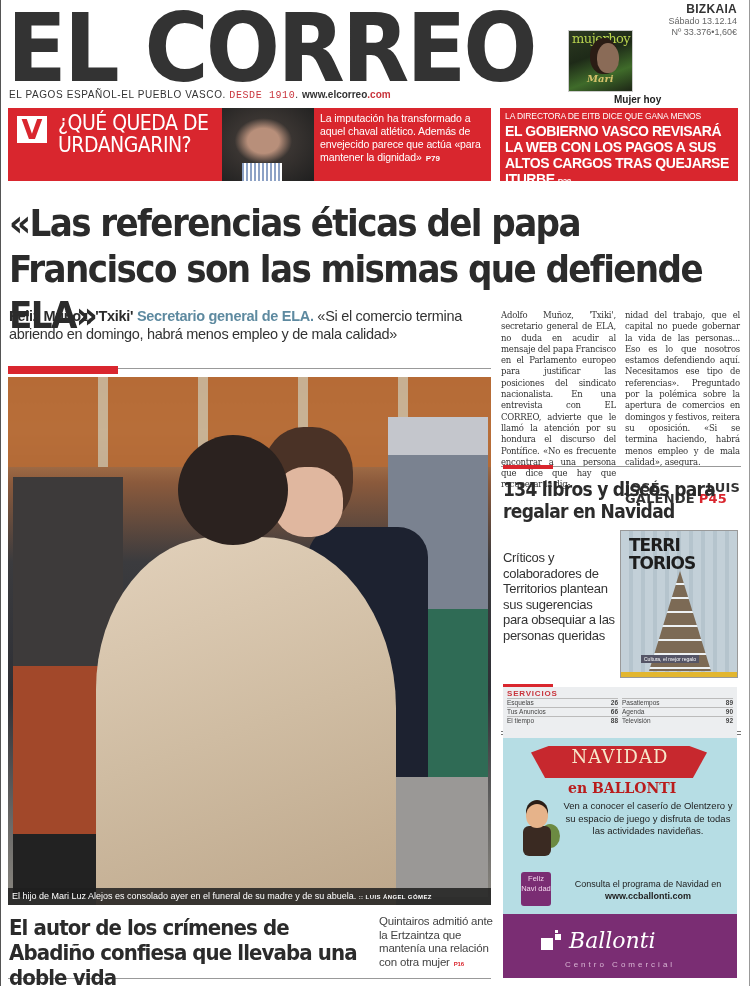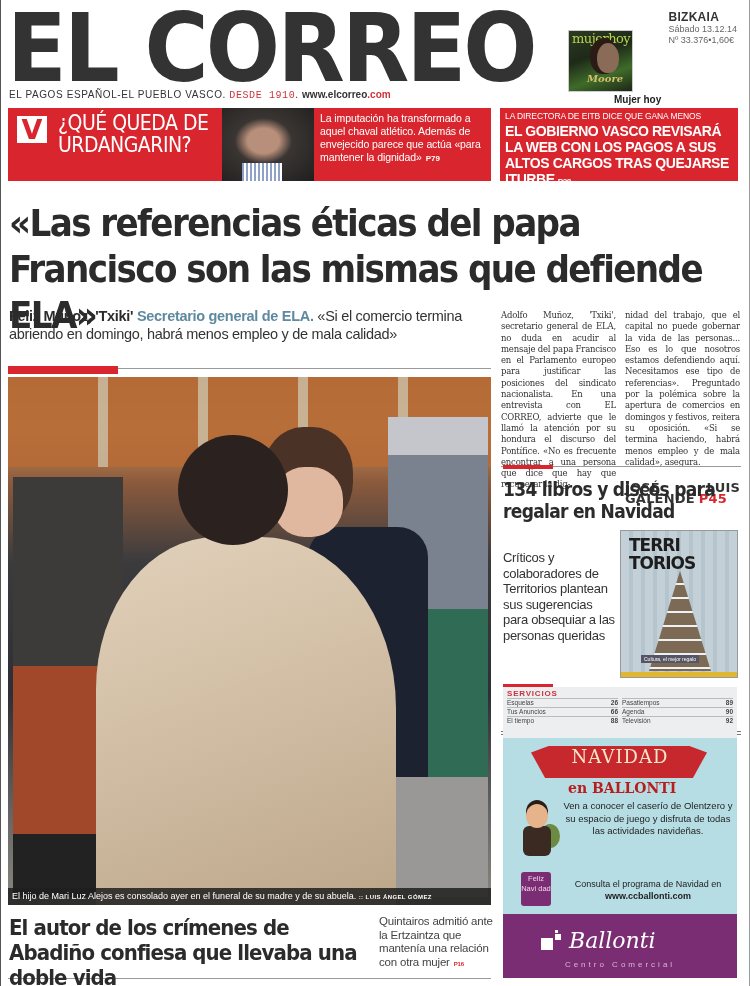--- a/index.html
+++ b/index.html
@@ -6,21 +6,21 @@
   html, body { width: 750px; height: 986px; background: #fff; overflow: hidden; }
   body { font-family: "Liberation Sans", sans-serif; color: #2b2b2b; position: relative; }
   .page { position: absolute; left: 0; top: 0; width: 750px; height: 986px; border-left: 1px solid #555; border-right: 1px solid #999; }
 
   
   .masthead-title { position: absolute; left: 6px; top: 4px; font-family: "DejaVu Sans", sans-serif; font-weight: bold; font-size: 94px; letter-spacing: -3px; color: #333; line-height: 90px; transform: scaleX(0.93); transform-origin: left top; }
   .masthead-sub { position: absolute; left: 8px; top: 89px; font-size: 10px; letter-spacing: 0.6px; color: #333; }
   .masthead-sub .since { color: #c9343c; font-family: Liberation Mono, monospace; }
   .masthead-sub .url { font-weight: bold; letter-spacing: 0; }
   .masthead-sub .url .dom { color: #c9343c; }
-  .edition { position: absolute; right: 12px; top: 10px; }
+  .edition { position: absolute; right: 12px; top: 2px; text-align: right; }
   .edition .region { font-weight: bold; font-size: 12px; color: #333; letter-spacing: 0.3px; }
   .edition .line { font-size: 9px; color: #666; line-height: 11px; }
   .mag-cover { position: absolute; left: 567px; top: 30px; width: 65px; height: 62px; background: linear-gradient(160deg, #2d3a22 0%, #1e2a18 40%, #3f6b2a 70%, #1d2616 100%); border: 1px solid #ccc; overflow: hidden; }
   .mag-cover .mt { position: absolute; left: 3px; top: 0; font-family: "DejaVu Serif", serif; color: #b7d24e; font-size: 13px; letter-spacing: -0.5px; }
   .mag-cover .face { position: absolute; left: 28px; top: 12px; width: 22px; height: 30px; border-radius: 50% 50% 45% 45%; background: #8a6b57; box-shadow: -4px -2px 0 3px #2a1c14; }
   .mag-cover .mo { position: absolute; left: 18px; top: 42px; font-family: "DejaVu Serif", serif; font-style: italic; font-weight: bold; color: #d3c06a; font-size: 10px; }
   .mag-label { position: absolute; left: 613px; top: 94px; font-size: 10px; font-weight: bold; color: #222; }
 
   
   .teaser-left { position: absolute; left: 7px; top: 108px; width: 483px; height: 73px; background: #d9262e; }
@@ -116,21 +116,21 @@
 
   <div class="edition">
     <div class="region">BIZKAIA</div>
     <div class="line">Sábado 13.12.14</div>
     <div class="line">Nº 33.376•1,60€</div>
   </div>
 
   <div class="mag-cover">
     <span class="mt">mujerhoy</span>
     <span class="face"></span>
-    <span class="mo">Moore</span>
+    <span class="mo">Mari</span>
   </div>
   <div class="mag-label">Mujer hoy</div>
 
   <div class="teaser-left">
     <div class="v-badge">V</div>
     <div class="teaser-head">¿QUÉ QUEDA DE URDANGARIN?</div>
     <div class="teaser-photo">
         <span class="shirt"></span>
       </div>
     <div class="teaser-text"><span>La imputación ha transformado a aquel chaval atlético. Además de envejecido parece que actúa «para mantener la dignidad»</span><span class="pg">P79</span></div>

